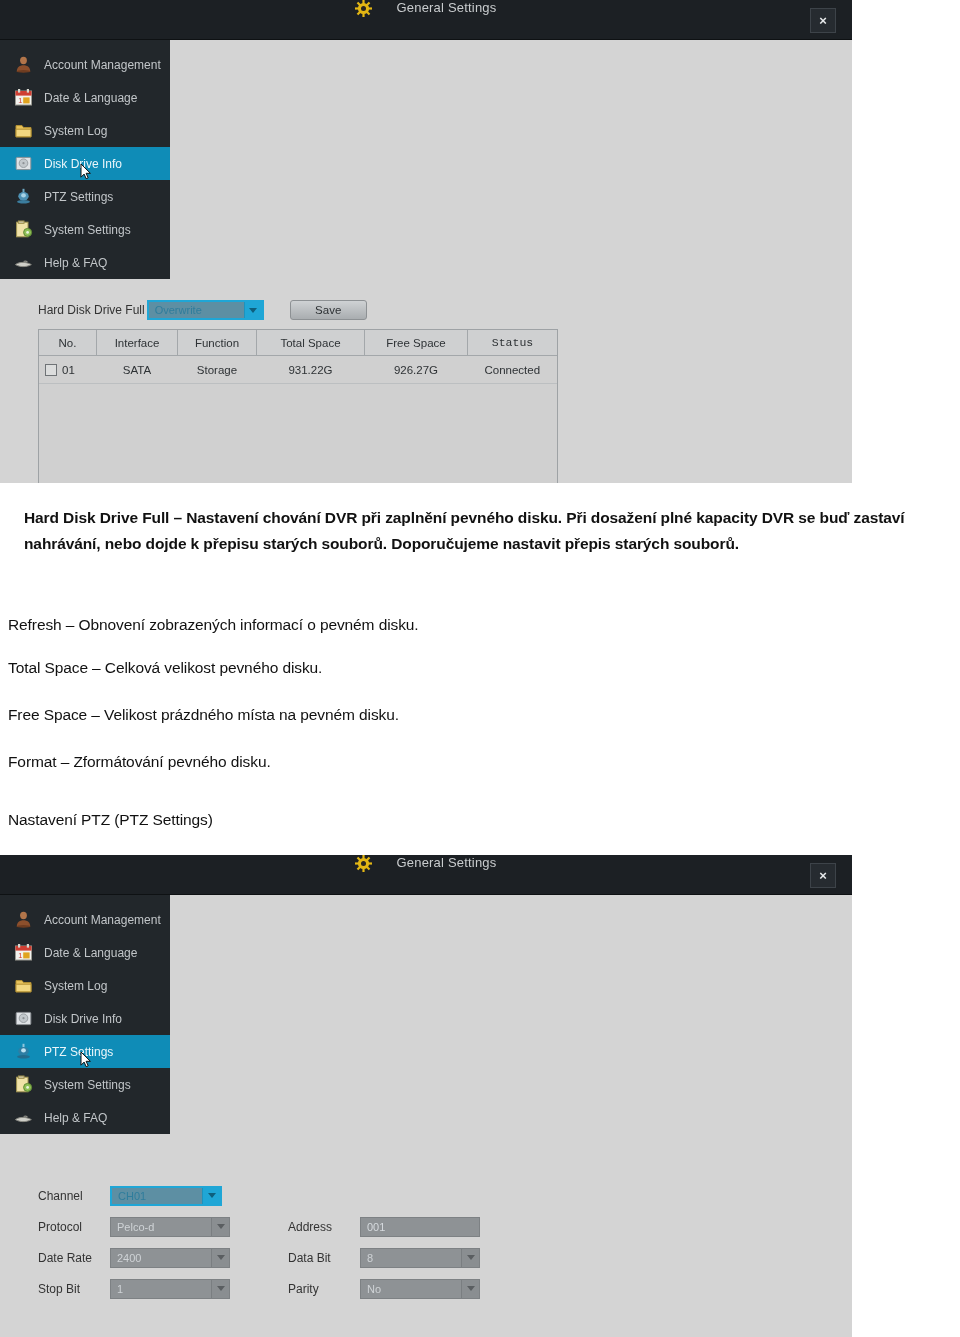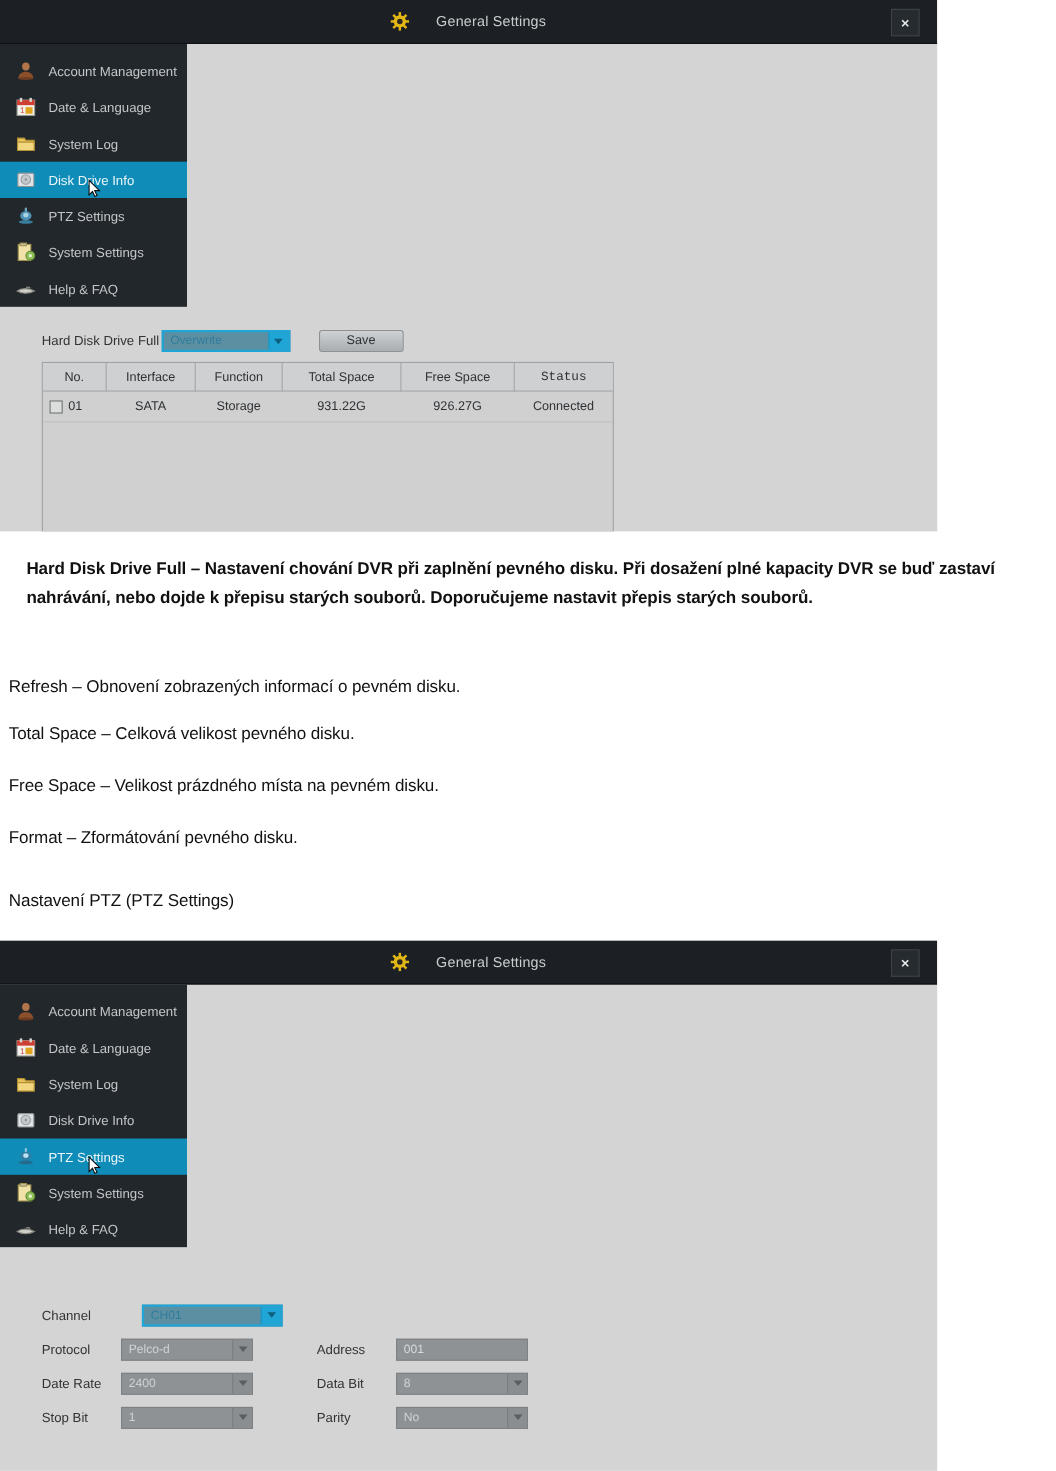--- a/index.html
+++ b/index.html
@@ -23,21 +23,21 @@
   .dvr-2{top:855px;height:482px;}
 
   .titlebar{
     position:relative;
     height:39px;
     background:#1c2024;
     border-bottom:1px solid #0e1113;
   }
   .title-group{
     position:absolute;left:0;right:0;top:0;height:39px;
-    display:flex;align-items:center;justify-content:center;gap:24px;
+    display:flex;align-items:flex-start;justify-content:center;gap:24px;
   }
   .gear{
     width:17px;height:17px;position:relative;flex:0 0 auto;
   }
   .gear svg{display:block;}
   .title-text{
     color:#c9ccce;font-size:13px;letter-spacing:.2px;
   }
   .close-btn{
     position:absolute;right:16px;top:8px;
@@ -179,21 +179,21 @@
   .flabel{width:72px;font-size:12px;color:#333;}
   .fctl{width:120px;height:20px;}
   .fgap{width:58px;}
   .txtfield{
     width:120px;height:20px;
     background:#8e9295;border:1px solid #7d8184;
     font-size:11px;color:#d6dade;
     display:flex;align-items:center;padding-left:6px;
     box-sizing:border-box;
   }
-  .chan-sel{width:128px;margin-left:19px;}
+  .chan-sel{width:112px;}
   .btn-row-2{position:absolute;left:0;top:432px;width:100%;}
   .default-btn{position:absolute;left:534px;top:0;width:94px;height:21px;}
   .save2-btn{position:absolute;left:646px;top:0;width:94px;height:21px;}
 
   
   .doc{
     position:absolute;left:8px;right:8px;
     font-family:"Liberation Sans", sans-serif;
     color:#111;
   }

